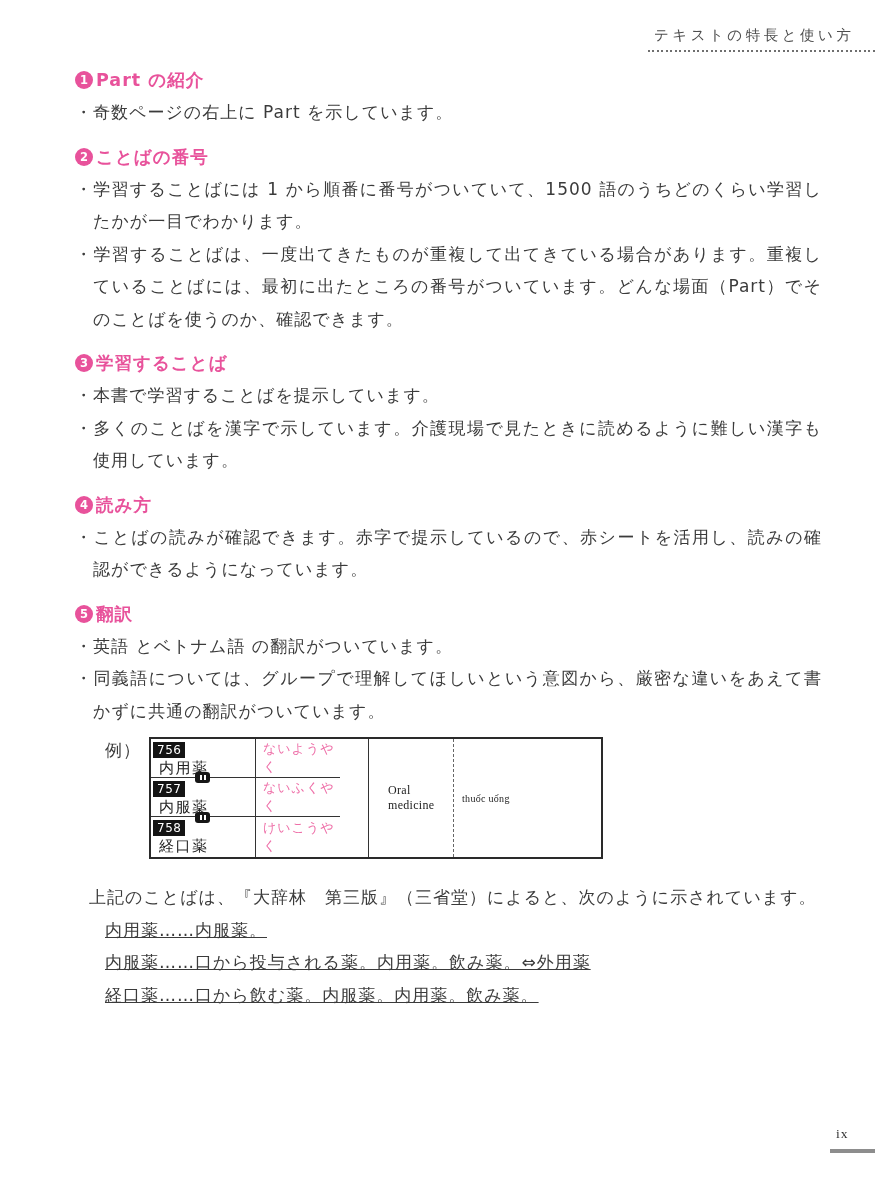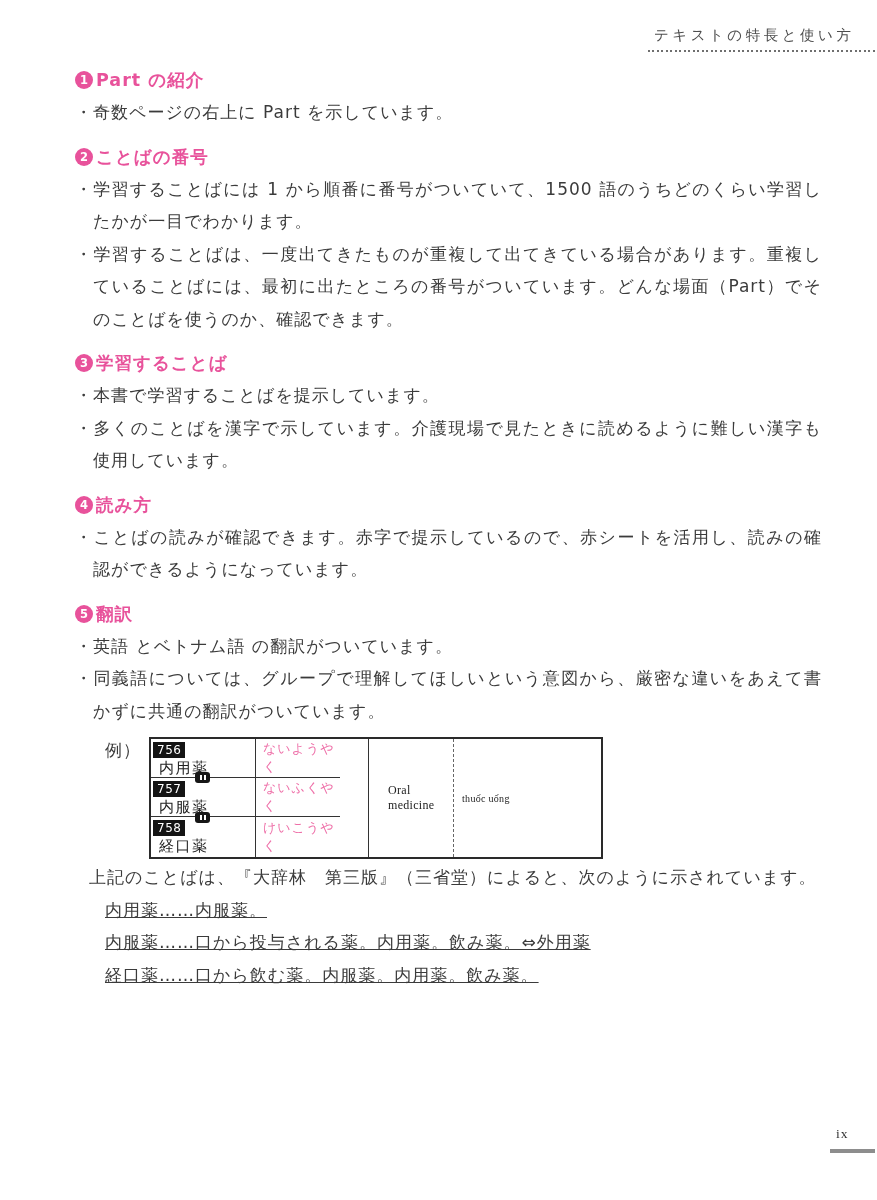--- a/index.html
+++ b/index.html
@@ -97,21 +97,21 @@
   }
   .link-icon::before, .link-icon::after {
     content:""; position:absolute; top:3px; width:2px; height:5px; background:#fff;
   }
   .link-icon::before { left:4.5px; }
   .link-icon::after { left:8.5px; }
   .link-icon.l1 { top:33px; }
   .link-icon.l2 { top:73px; }
 
   
-  .dict { margin-top:2px; }
+  .dict { margin-top:22px; }
   .dict-intro { margin:0 0 0 14px; font-size:17px; line-height:32.5px; letter-spacing:1px; }
   .dict-entry { margin:0 0 0 30px; font-size:17px; line-height:32.5px; letter-spacing:1px;text-decoration:underline; }
 
   
   .page-num {
     position:absolute; left:836px; top:1126px;
     font-family:"Liberation Serif", serif;
     font-size:13.5px; color:#333; letter-spacing:1px;
   }
   .footer-rule {

